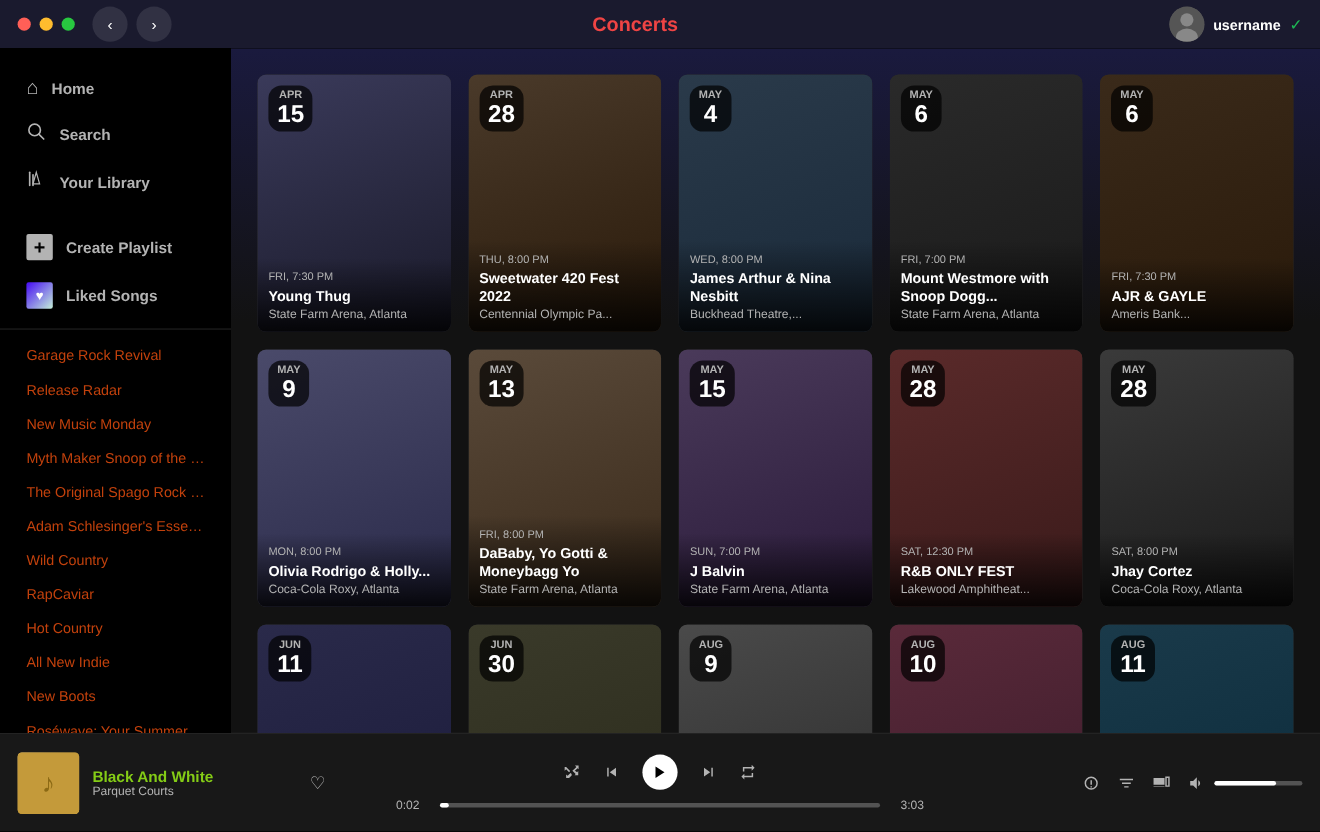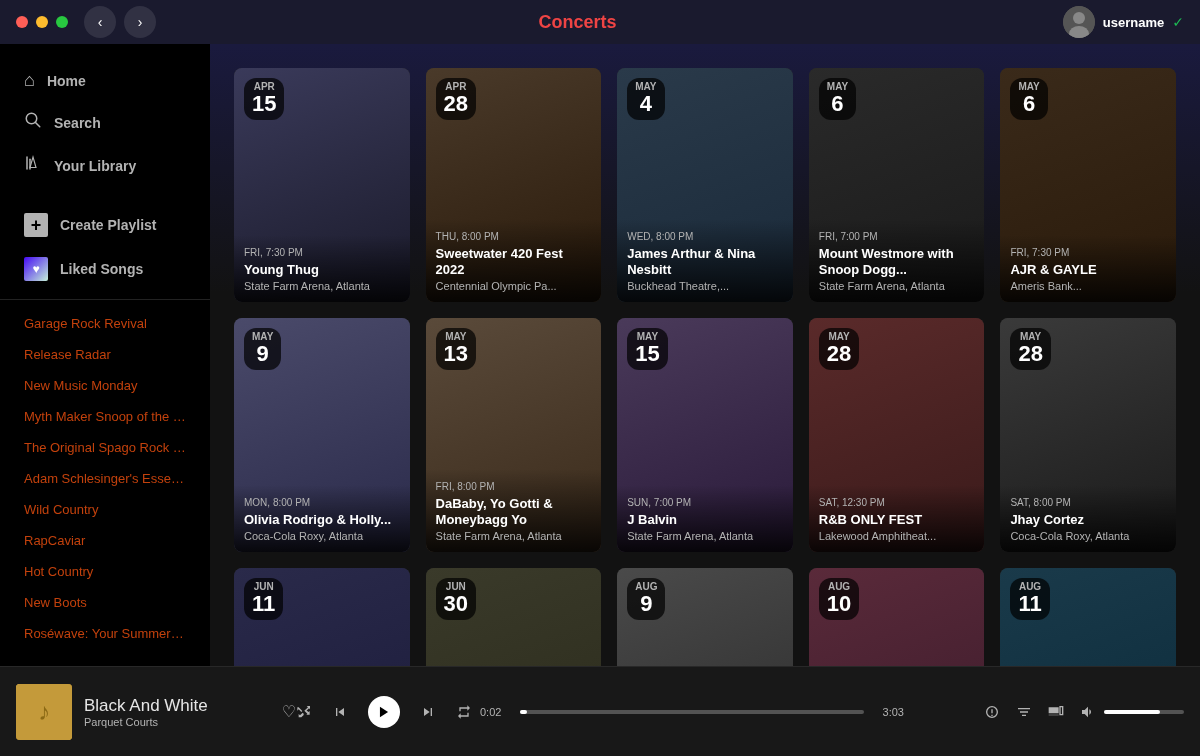--- a/index.html
+++ b/index.html
@@ -353,44 +353,44 @@
       height: 100%;
       background: linear-gradient(135deg, #d4a843 0%, #8b6914 50%, #d4a843 100%);
       display: flex;
       flex-direction: column;
       align-items: center;
       justify-content: center;
       position: relative;
     }
     .np-track-info { flex: 1; min-width: 0; }
     .np-track-name {
-      font-size: 17px;
-      font-weight: 400;
-      color: #e5e5e5;
+      font-size: 14px;
+      font-weight: 700;
+      color: #84cc16;
       white-space: nowrap;
       overflow: hidden;
       text-overflow: ellipsis;
     }
     .np-artist-name {
       font-size: 11px;
       color: #b3b3b3;
       white-space: nowrap;
       overflow: hidden;
       text-overflow: ellipsis;
     }
     .np-heart {
       color: #b3b3b3;
       font-size: 16px;
       cursor: pointer;
     }
 
     .np-center {
       flex: 1;
       display: flex;
-      flex-direction: row;
+      flex-direction: column;
       align-items: center;
       gap: 8px;
     }
     .np-controls {
       display: flex;
       align-items: center;
       gap: 20px;
     }
     .np-ctrl-btn {
       background: none;
@@ -549,20 +549,21 @@
     <div class="sidebar-playlists">
     <div class="playlist-item">Garage Rock Revival</div>
         <div class="playlist-item">Release Radar</div>
         <div class="playlist-item">New Music Monday</div>
         <div class="playlist-item">Myth Maker Snoop of the W...</div>
         <div class="playlist-item">The Original Spago Rock Sa...</div>
         <div class="playlist-item">Adam Schlesinger's Essentia...</div>
         <div class="playlist-item">Wild Country</div>
         <div class="playlist-item">RapCaviar</div>
         <div class="playlist-item">Hot Country</div>
+        <div class="playlist-item">All New Indie</div>
         <div class="playlist-item">New Boots</div>
         <div class="playlist-item">Roséwave: Your Summer So...</div>
       </div>
   </div>
 
   <div class="content">
     <div class="concerts-grid" id="concerts-grid-1">
         <div class="concert-card">
         <div class="concert-img img-young-thug" style="position:absolute;top:0;left:0;width:100%;height:100%;"></div>
         <div class="concert-date-badge">

